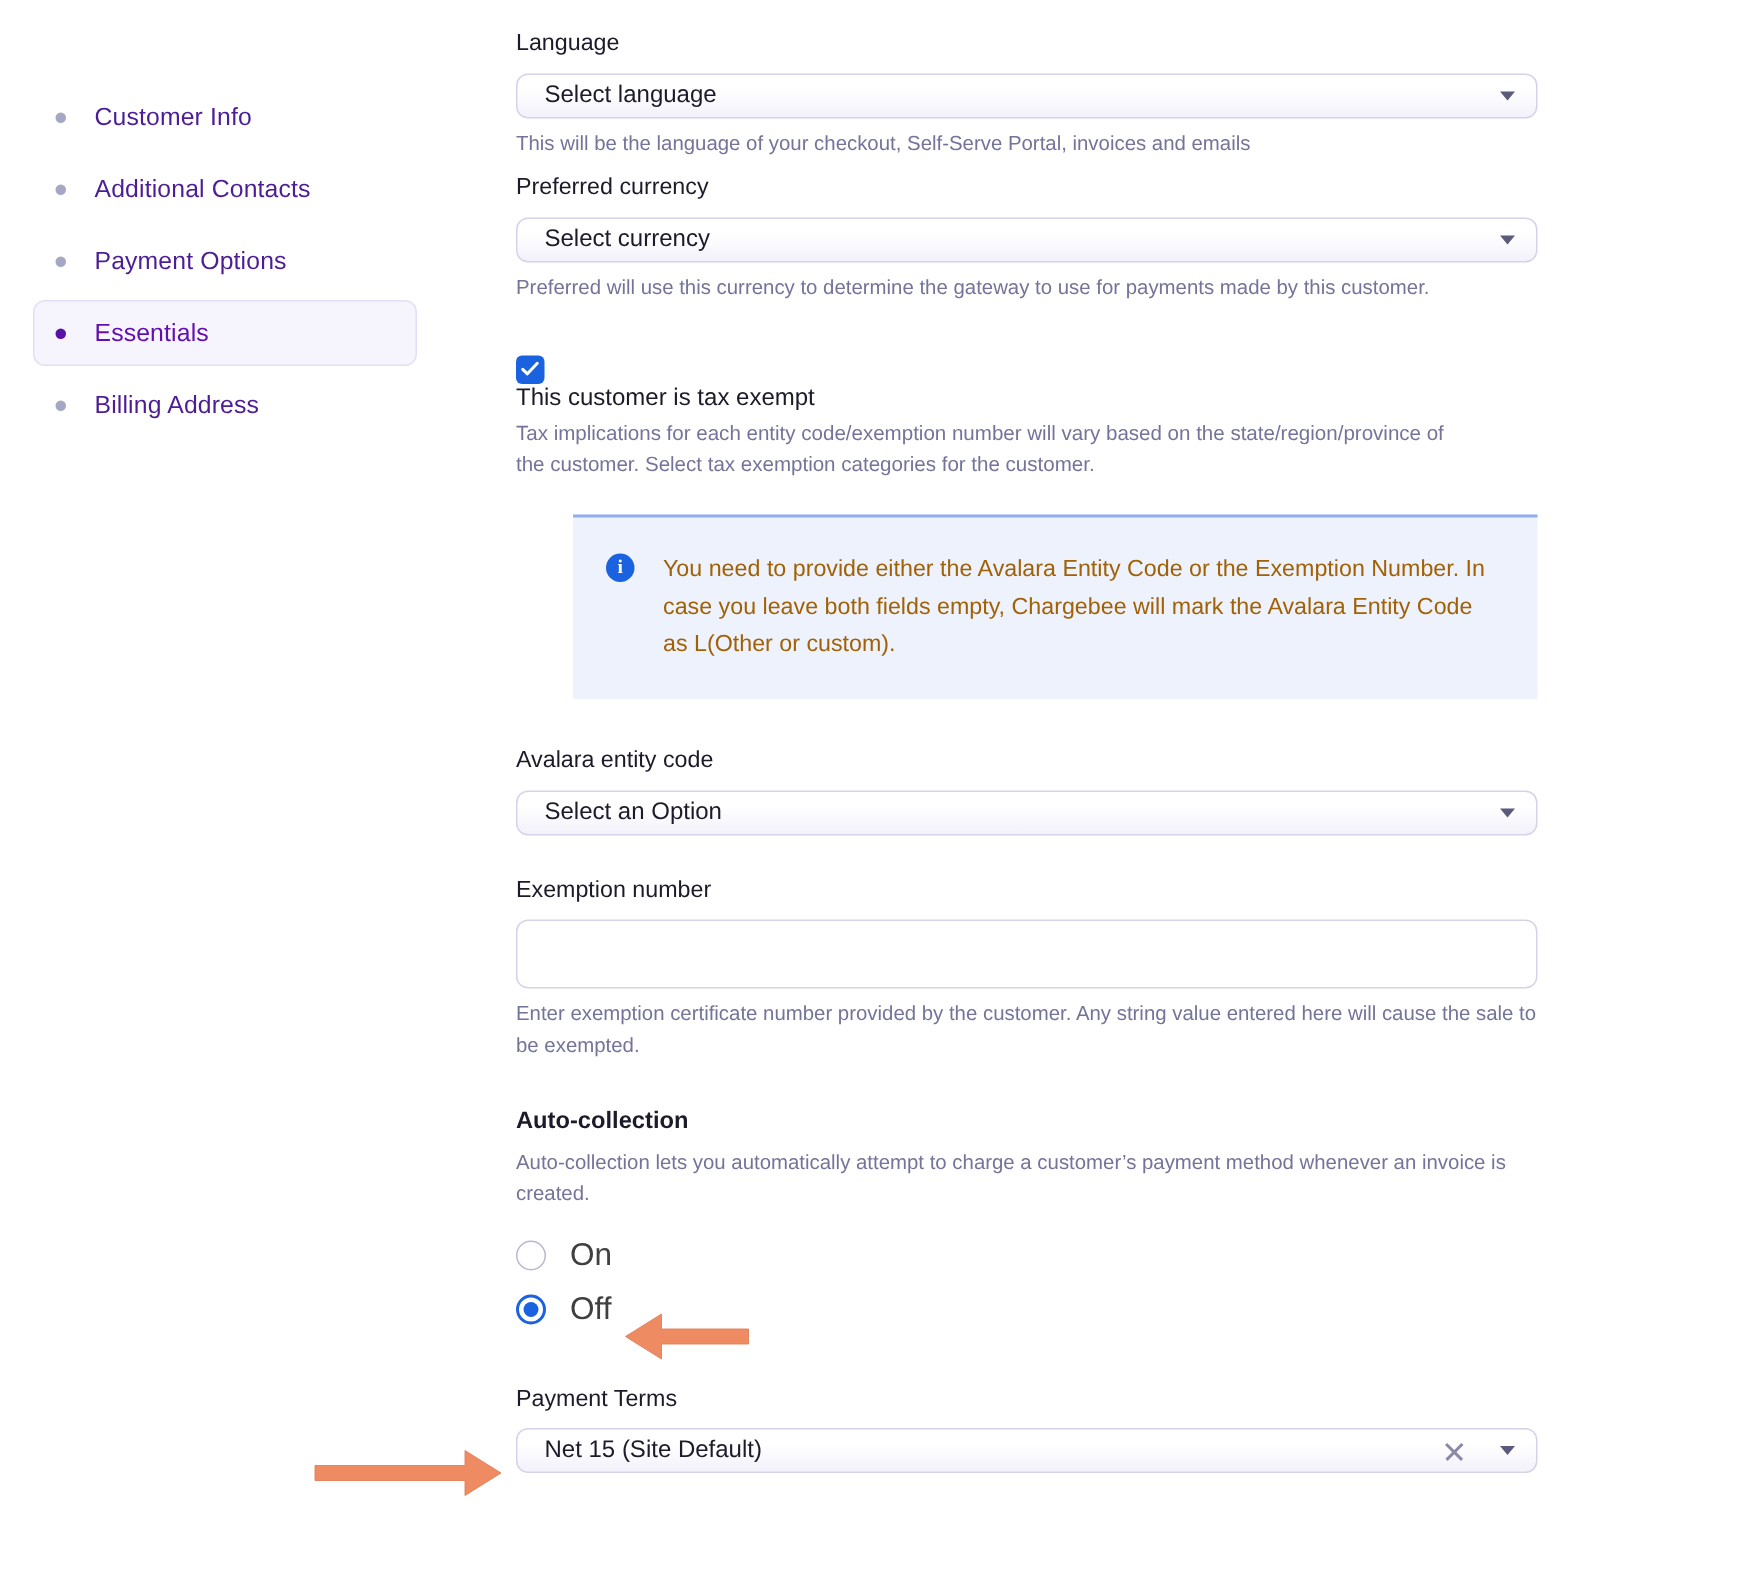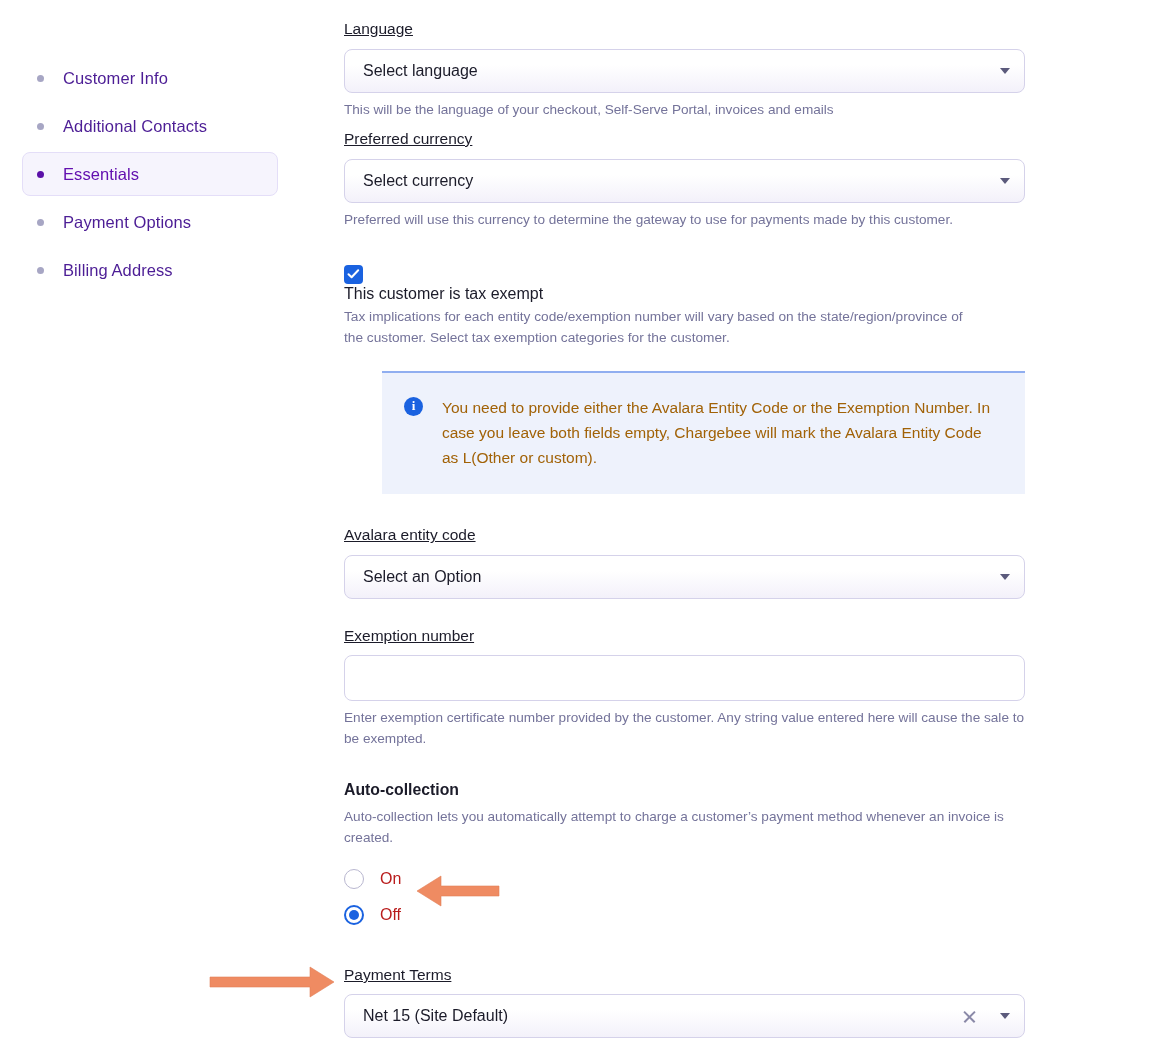--- a/index.html
+++ b/index.html
@@ -63,33 +63,32 @@
     top: 0;
     width: 700px;
   }
 
   .field { margin-bottom: 0; }
   .field-label {
     font-size: 15.5px;
     color: #1b1b29;
     margin: 0 0 10px 0;
     line-height: 1.2;
-    text-decoration: underline;
   }
   .helper {
     font-size: 13.6px;
     color: #74739a;
     line-height: 1.5;
     margin: 7px 0 0 0;
     max-width: 690px;
   }
 
   .select {
     position: relative;
-    height: 44px;
+    height: 30px;
     width: 681px;
     border: 1px solid #d5d2ea;
     border-radius: 8px;
     background: linear-gradient(180deg, #ffffff 0%, #ffffff 35%, #f3f1fa 100%);
     display: flex;
     align-items: center;
     padding: 0 14px 0 18px;
     cursor: pointer;
   }
   .select .value {
@@ -225,22 +224,22 @@
   }
   .radio.checked::after {
     content: "";
     position: absolute;
     left: 3px; top: 3px;
     width: 10px; height: 10px;
     border-radius: 50%;
     background: #1a62e0;
   }
   .radio-label {
-    font-size: 16px;
-    color: #b91c1c;
+    font-size: 21px;
+    color: #404040;
   }
 
   
   .arrow { position: absolute; }
 </style>
 </head>
 <body>
 
 <div class="page">
 
@@ -249,28 +248,28 @@
     <div class="nav-item">
       <span class="bullet"></span>
       <span class="nav-label">Customer Info</span>
     </div>
 
     <div class="nav-item">
       <span class="bullet"></span>
       <span class="nav-label">Additional Contacts</span>
     </div>
 
+    <div class="nav-item">
+      <span class="bullet"></span>
+      <span class="nav-label">Payment Options</span>
+    </div>
+
     <div class="nav-item active">
       <span class="bullet"></span>
       <span class="nav-label">Essentials</span>
-    </div>
-
-    <div class="nav-item">
-      <span class="bullet"></span>
-      <span class="nav-label">Payment Options</span>
     </div>
 
     <div class="nav-item">
       <span class="bullet"></span>
       <span class="nav-label">Billing Address</span>
     </div>
 
   </nav>
 
   <div class="form">

